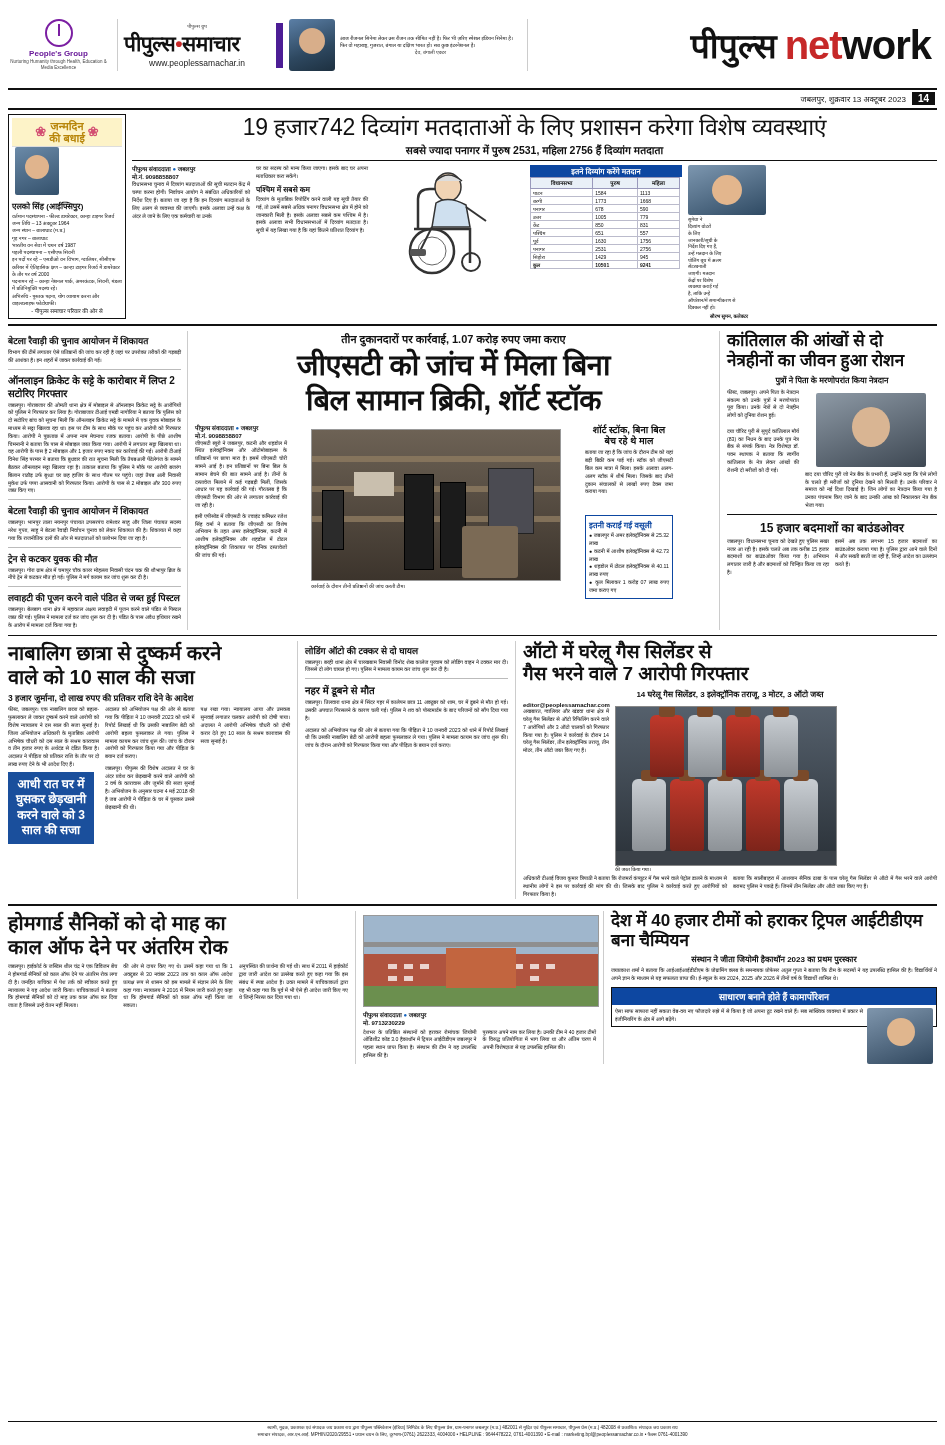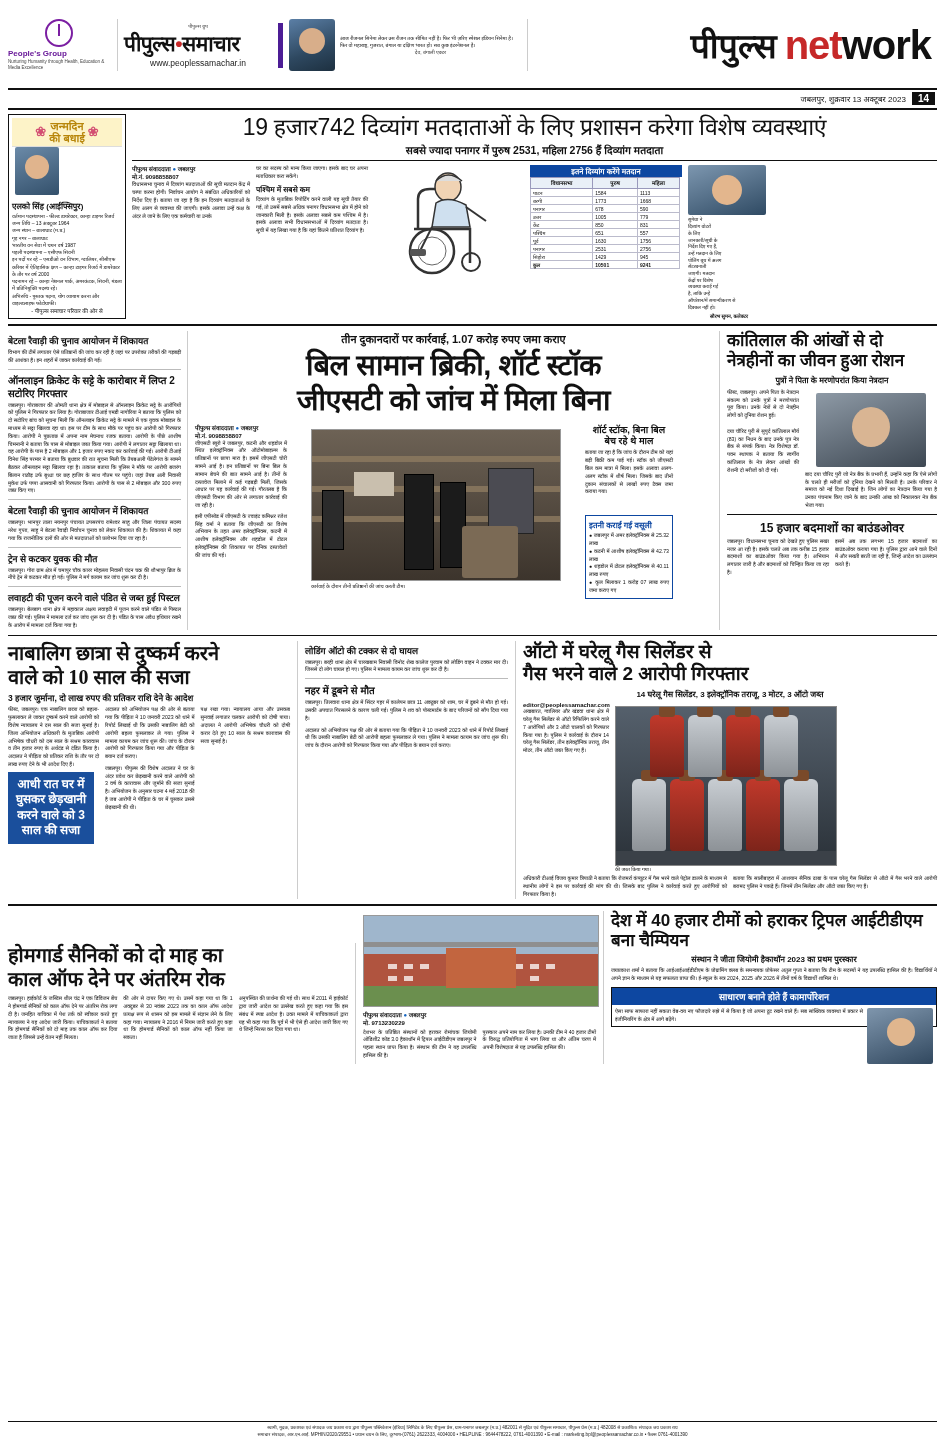--- a/index.html
+++ b/index.html
@@ -22,21 +22,21 @@
   
   .masthead {
     display: flex;
     align-items: center;
     border-bottom: 2px solid #111;
     padding-bottom: 4px;
     height: 84px;
   }
   .logo-block {
     width: 110px;
-    text-align: left;
+    text-align: center;
     border-right: 1px solid #ccc;
     padding-right: 8px;
   }
   .logo-mark {
     width: 28px; height: 28px;
     border: 2px solid #7b1fa2;
     border-radius: 50%;
     margin: 0 auto 2px;
     position: relative;
   }
@@ -44,21 +44,21 @@
     content:"";
     position:absolute; left:50%; top:3px;
     width:2px; height:12px; background:#7b1fa2;
     transform: translateX(-50%);
   }
   .logo-title { font-size: 8px; font-weight: bold; color:#6a1b9a; }
   .logo-sub { font-size: 4.5px; color:#444; line-height:1.25; margin-top:1px;}
   .paper-name-block {
     width: 165px;
     padding: 0 6px;
-    border-right:5px solid #4c1d95;
+    border-right:7px solid #4c1d95;
   }
   .paper-tagline { font-size:5px; text-align:center; color:#444; }
   .paper-name { font-size: 21px; font-weight: bold; letter-spacing:-0.5px; }
   .paper-name .dot { color:#c62828; }
   .paper-url { font-size: 8.5px; color:#222; text-align:center; margin-top:1px;}
   .promo {
     display:flex; align-items:center; gap:5px;
     width: 245px; padding: 0 6px; border-right:1px solid #ccc;
   }
   .promo-photo {
@@ -196,21 +196,21 @@
   .obit-photo:after{
     content:""; position:absolute; left:36px; top:14px; width:38px; height:40px;
     border-radius:50%; background:#d9b593;
   }
   
   .sec3 { display:flex; margin-top:5px; border-top:1px solid #111; padding-top:5px; }
   .sec3-left { width:290px; padding-right:7px; border-right:1px solid #ccc; }
   .sec3-mid { width:218px; padding:0 7px; border-right:1px solid #ccc; }
   .sec3-right { flex:1; padding-left:7px; }
   .big-head {
-    font-size:20px; font-weight:bold; line-height:1.22;font-family:Liberation Serif, serif;
+    font-size:20px; font-weight:bold; line-height:1.22;
   }
   .deck { font-size:8.5px; font-weight:bold; margin:3px 0; }
   .blue-panel {
     background:#1a4f9c; color:#fff; padding:5px 6px; font-size:12px;
     font-weight:bold; line-height:1.3; text-align:center; width:86px; float:left;
     margin:3px 5px 2px 0;
   }
   .photo-cyl {
     width:222px; height:160px; margin-top:4px; border:1px solid #888;
     background:linear-gradient(180deg,#55606c,#2a3138);
@@ -220,21 +220,21 @@
     position:absolute; bottom:14px; width:34px; height:72px; border-radius:6px 6px 3px 3px;
     background:linear-gradient(180deg,#c8cdd2,#8d9297);
   }
   .cyl:before{
     content:""; position:absolute; left:50%; top:-9px; transform:translateX(-50%);
     width:16px; height:11px; background:#7a4a2a; border-radius:3px;
   }
   .cyl.red { background:linear-gradient(180deg,#c0392b,#7d241a); }
   
   .sec4 { display:flex; margin-top:5px; border-top:2px solid #111; padding-top:5px; }
-  .sec4-left { width:348px; padding-right:7px; border-right:1px solid #ccc;margin-top:32px; }
+  .sec4-left { width:348px; padding-right:7px; border-right:1px solid #ccc; }
   .sec4-mid { width:248px; padding:0 7px; border-right:1px solid #ccc; }
   .sec4-right { flex:1; padding-left:7px; }
   .photo-bldg {
     width:236px; height:92px; margin:4px 0; border:1px solid #999;
     background:linear-gradient(180deg,#9fb6cc 0 42%,#b0543f 42% 78%,#6b8f4e 78%);
     position:relative; overflow:hidden;
   }
   .bldg-win {
     position:absolute; background:rgba(255,255,255,.75); width:9px; height:5px;
   }
@@ -461,22 +461,22 @@
       <div class="rule-h thin"></div>
       <div class="sub-head" style="font-size:9px">ट्रेन से कटकर युवक की मौत</div>
       <div class="body-text">जबलपुर। गोरा ग्राम क्षेत्र में चमापुर चौक कारर मोहल्ला निवासी चंदन चक्र की शौभापुर ब्रिज के नीचे ट्रेन से कटकर मौत हो गई। पुलिस ने मर्ग कायम कर जांच शुरू कर दी है।</div>
       <div class="rule-h thin"></div>
       <div class="sub-head" style="font-size:9px">लवाहटी की पूजन करने वाले पंडित से जब्त हुई पिस्टल</div>
       <div class="body-text">जबलपुर। बेलबाग थाना क्षेत्र में महाकाल अक्षय लवाहटी में पूजन करने वाले पंडित से पिस्टल जब्त की गई। पुलिस ने मामला दर्ज कर जांच शुरू कर दी है। पंडित के पास अवैध हथियार रखने के आरोप में मामला दर्ज किया गया है।</div>
     </div>
 
     <div class="sec2-mid">
       <div class="kicker">तीन दुकानदारों पर कार्रवाई, 1.07 करोड़ रुपए जमा कराए</div>
+      <div class="mega-head">जीएसटी को जांच में मिला बिना</div>
       <div class="mega-head">बिल सामान ब्रिकी, शॉर्ट स्टॉक</div>
-      <div class="mega-head">जीएसटी को जांच में मिला बिना</div>
 
       <div style="display:flex; gap:24px; margin-top:6px;">
         <div style="width:92px">
           <div class="byline">
             <span>पीपुल्स संवाददाता</span>
             <span class="dot">●</span>
             <span>जबलपुर</span>
           </div>
           <div class="byline">मो.नं. 9098858807</div>
           <div class="body-text">जीएसटी ब्यूरो ने जबलपुर, कटनी और शहडोल में स्थित इलेक्ट्रॉनिक्स और ऑटोमोबाइल्स के प्रतिष्ठानों पर छापा मारा है। इसमें जीएसटी चोरी सामने आई है। इन प्रतिष्ठानों पर बिना बिल के सामान बेचने की बात सामने आई है। तीनों के दस्तावेज मिलाने में कई गड़बड़ी मिलीं, जिसके आधार पर यह कार्रवाई की गई। गौरतलब है कि जीएसटी विभाग की ओर से लगातार कार्रवाई की जा रही है।</div>
@@ -562,21 +562,21 @@
       <div class="sub-head" style="font-size:9px">लोडिंग ऑटो की टक्कर से दो घायल</div>
       <div class="body-text">जबलपुर। बरही थाना क्षेत्र में चारखबाम निवासी विनोद शेख कालेज पुरवाम को लोडिंग वाहन ने टक्कर मार दी। जिससे दो लोग घायल हो गए। पुलिस ने मामला कायम कर जांच शुरू कर दी है।</div>
       <div class="rule-h thin"></div>
       <div class="sub-head" style="font-size:10px">नहर में डूबने से मौत</div>
       <div class="body-text">जबलपुर। तिलवारा थाना क्षेत्र में सिंदर गहर में कालेपन छात्र 11 अक्टूबर को शाम, घर में डूबने से मौत हो गई। उसकी अपघात गिरसलने के कारण चली गई। पुलिस ने शव को पोस्टमार्टम के बाद परिजनों को सौंप दिया गया है।</div>
       <div class="body-text" style="margin-top:4px">अदालत को अभियोजन पक्ष की ओर से बताया गया कि पीड़िता ने 10 जनवरी 2023 को थाने में रिपोर्ट लिखाई थी कि उसकी नाबालिग बेटी को आरोपी बहला फुसलाकर ले गया। पुलिस ने मामला कायम कर जांच शुरू की। जांच के दौरान आरोपी को गिरफ्तार किया गया और पीड़िता के बयान दर्ज कराए।</div>
     </div>
 
     <div class="sec3-right">
       <div class="red-head" style="font-size:19px">ऑटो में घरेलू गैस सिलेंडर से</div>
-      <div class="red-head" style="font-size:19px">गैस भरने वाले 2 आरोपी गिरफ्तार</div>
+      <div class="red-head" style="font-size:19px">गैस भरने वाले 7 आरोपी गिरफ्तार</div>
       <div class="sub-deck">14 घरेलू गैस सिलेंडर, 3 इलेक्ट्रॉनिक तराजू, 3 मोटर, 3 ऑटो जब्त</div>
       <div style="display:flex;gap:6px;margin-top:3px">
         <div style="width:86px">
           <div class="byline">editor@peoplessamachar.com</div>
           <div class="body-text">अखबारत, ग्वालियर और खंडवा थाना क्षेत्र में घरेलू गैस सिलेंडर से ऑटो रिफिलिंग करने वाले 7 आरोपियों और 3 ऑटो चालकों को गिरफ्तार किया गया है। पुलिस ने कार्रवाई के दौरान 14 घरेलू गैस सिलेंडर, तीन इलेक्ट्रॉनिक तराजू, तीन मोटर, तीन ऑटो जब्त किए गए हैं।</div>
         </div>
         <div style="flex:1">
           <div class="photo-cyl">
             <div class="cyl" style="left:16px"></div>
             <div class="cyl red" style="left:54px"></div>

